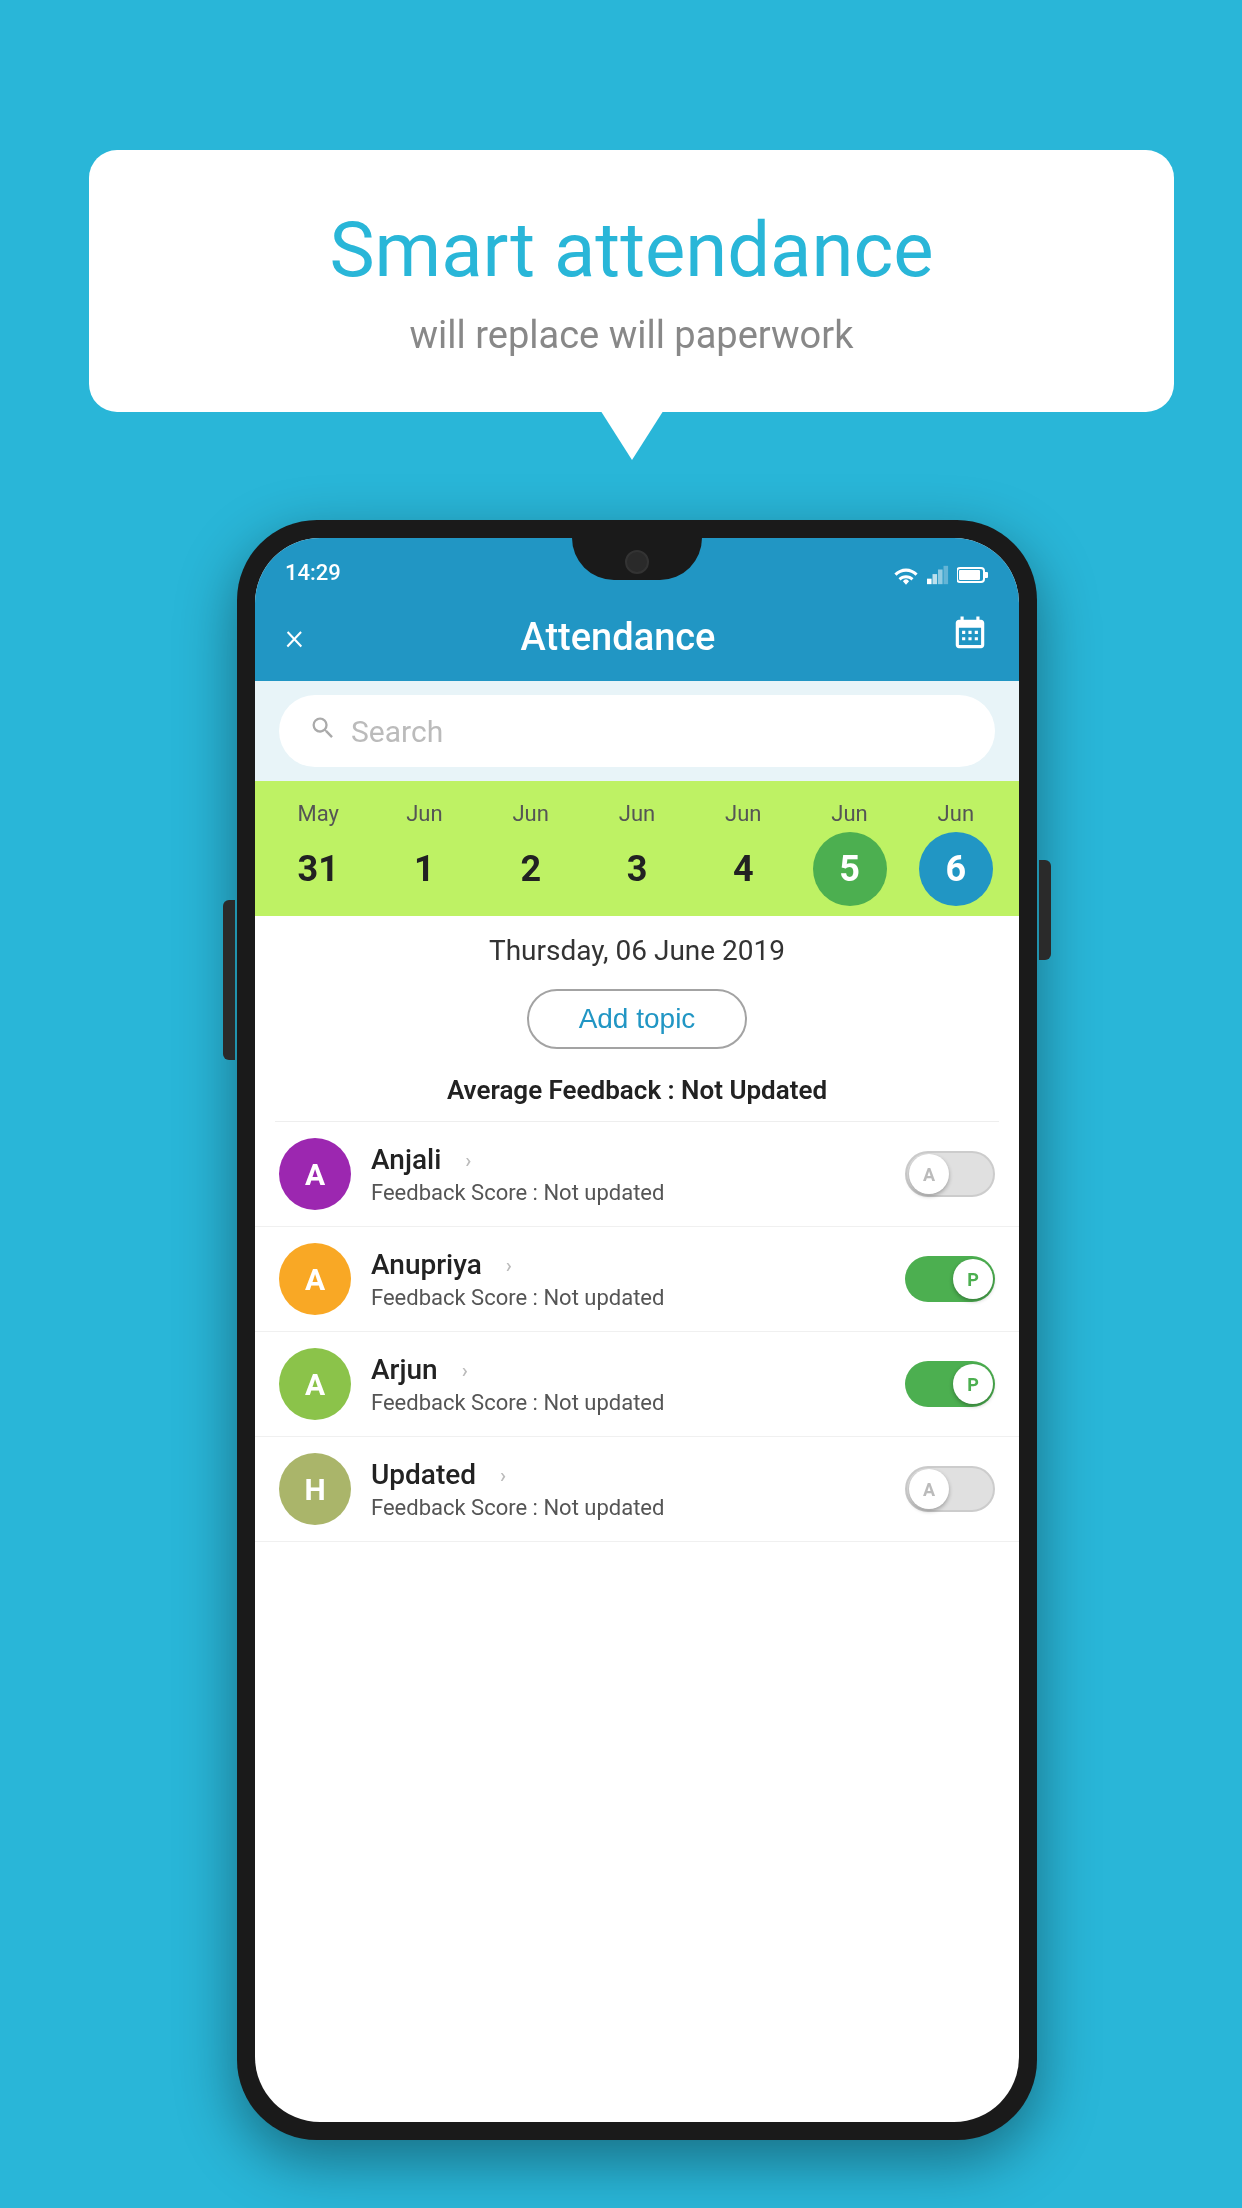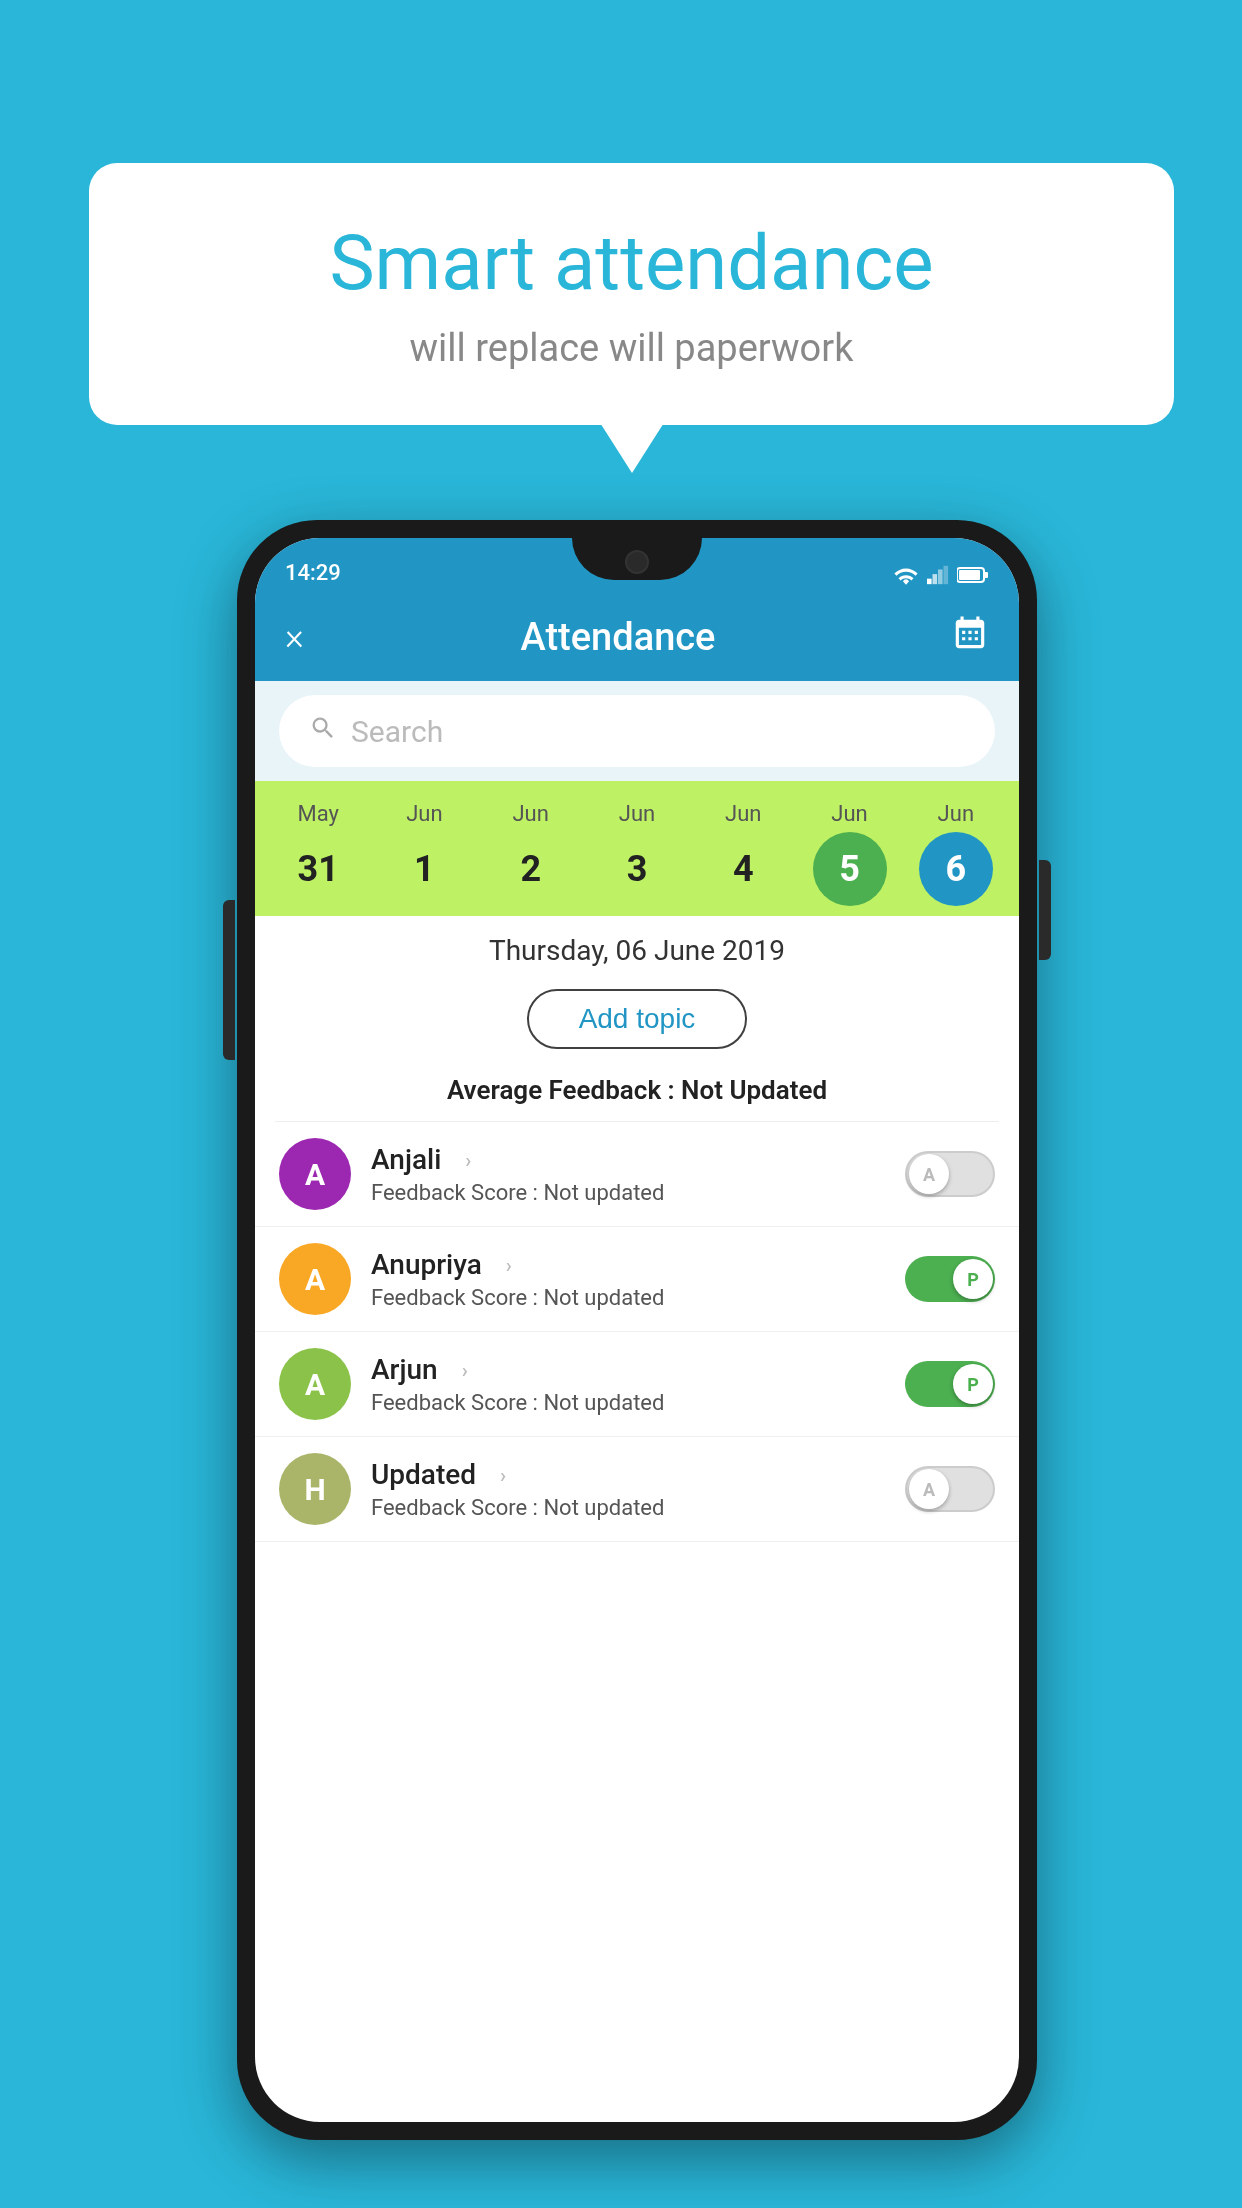--- a/index.html
+++ b/index.html
@@ -9,21 +9,21 @@
       height: 2208px;
       background-color: #29b6d8;
       font-family: 'Roboto', Arial, sans-serif;
       overflow: hidden;
       position: relative;
     }
 
     
     .speech-bubble-container {
       position: absolute;
-      top: 163px;
+      top: 150px;
       left: 68px;
       right: 68px;
       z-index: 10;
       padding-left: 21px;
     }
 
     .speech-bubble {
       background: white;
       border-radius: 28px;
       padding: 55px 60px 55px 60px;
@@ -282,21 +282,21 @@
 
     
     .add-topic-container {
       background: white;
       display: flex;
       justify-content: center;
       padding: 12px 0 18px;
     }
 
     .add-topic-btn {
-      border: 2px solid #404040;
+      border: 2px solid #a3a3a3;
       border-radius: 40px;
       padding: 12px 50px;
       color: #2196c4;
       font-size: 28px;
       font-weight: 500;
       background: white;
       cursor: pointer;
     }
 
     

